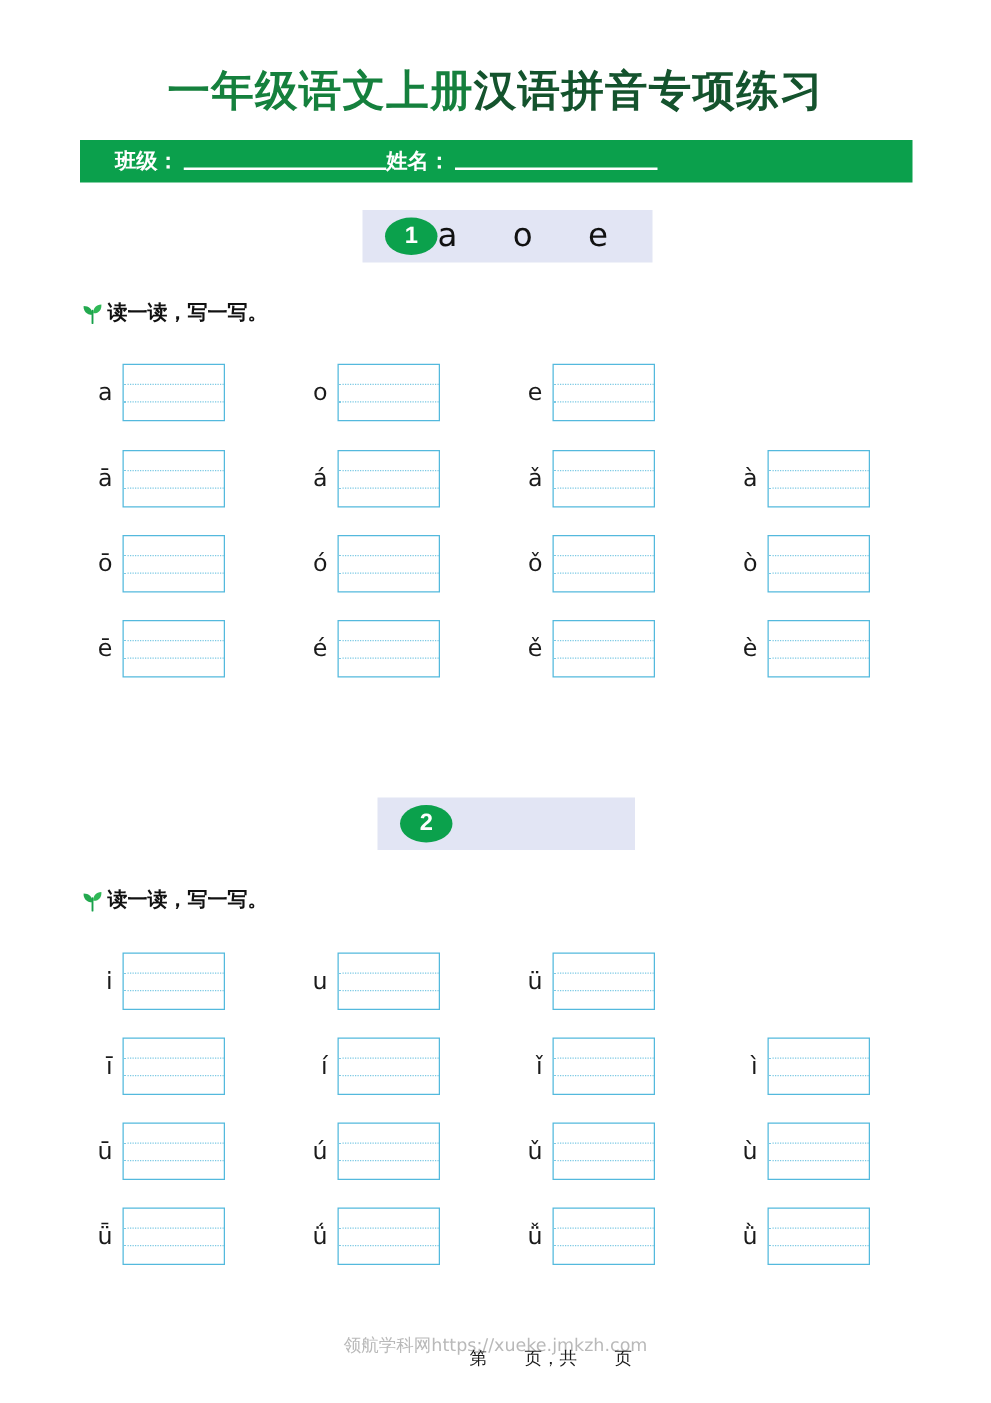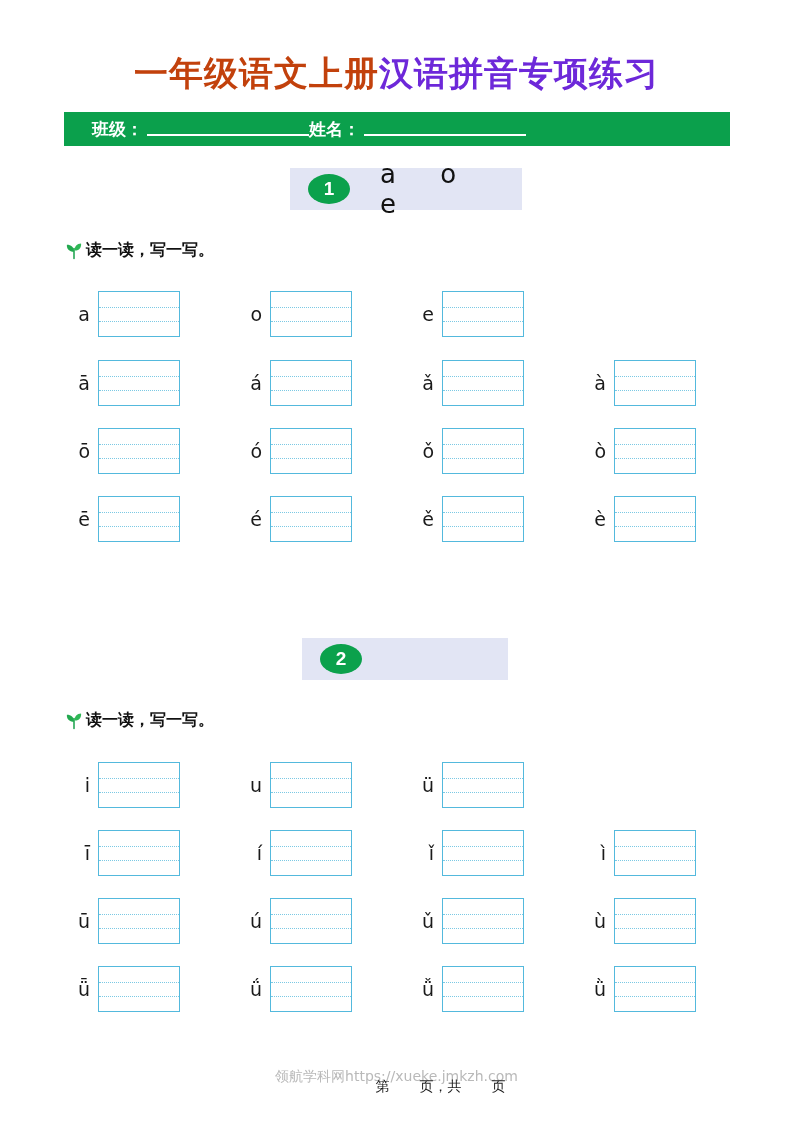--- a/index.html
+++ b/index.html
@@ -28,22 +28,22 @@
     top: 52px;
     width: 793px;
     text-align: center;
     white-space: nowrap;
     font-family: "DejaVu Serif", "Liberation Serif", serif;
     font-weight: bold;
     font-size: 34px;
     letter-spacing: 1px;
     line-height: 42px;
   }
-  .title-black { color: #c2410c; }
-  .title-red   { color: #6d28d9; }
+  .title-black { color: #15803d; }
+  .title-red   { color: #14532d; }
 
   
   .info-banner {
     position: absolute;
     left: 64px;
     top: 112px;
     width: 666px;
     height: 34px;
     background: #0BA04C;
     display: flex;
@@ -85,21 +85,20 @@
     color: #ffffff;
     display: flex;
     align-items: center;
     justify-content: center;
     font-size: 19px;
     font-weight: bold;
     margin-left: 18px;
     flex: 0 0 auto;
   }
   .sec-letters {
-    margin-left: 30px;
     font-size: 26px;
     color: #111111;
     letter-spacing: 18px;
     font-family: "DejaVu Sans", sans-serif;
   }
 
   
   .instr {
     position: absolute;
     display: flex;

